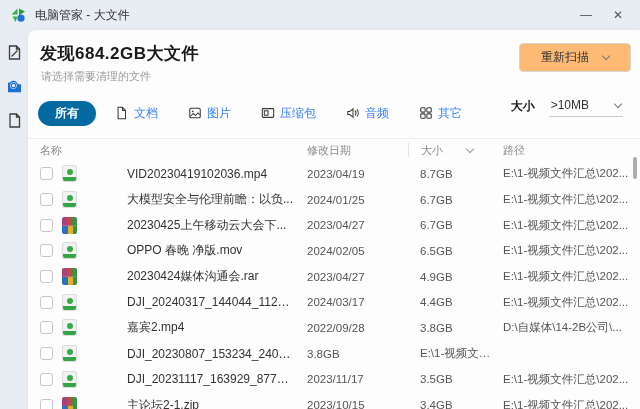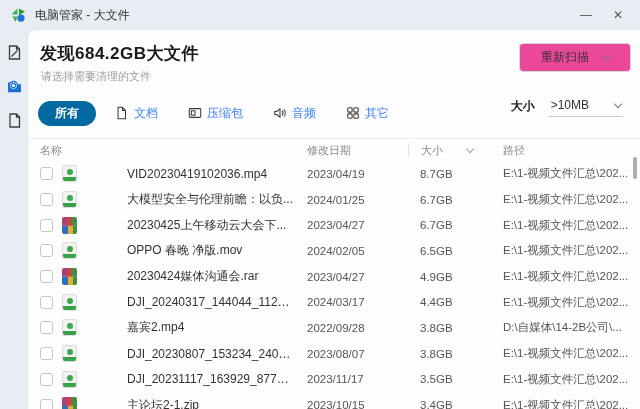--- a/index.html
+++ b/index.html
@@ -20,21 +20,21 @@
   .rail-item { width:20px; height:20px; display:flex; align-items:center; justify-content:center; }
   .rail-item svg { width:17px; height:17px; }
 
   
   .card { position:absolute; left:28px; top:30px; right:0; bottom:0; background:#fdfdfe;
           border-top-left-radius:8px; box-shadow:0 0 4px rgba(0,0,0,.05); overflow:hidden; }
 
   .page-title { font-size:17px; font-weight:bold; color:#1a1a1a; margin:12px 0 4px 12px; letter-spacing:.5px; }
   .page-sub { font-size:11px; color:#9a9a9a; margin-left:13px; }
 
-  .rescan-btn { position:absolute; top:13px; right:9px; width:112px; height:29px; background:#ec4899;
+  .rescan-btn { position:absolute; top:13px; right:9px; width:112px; height:29px; background:#fdba74;
                 border:1px solid #d6d6d6; border-radius:4px; font-size:12px; color:#333;
                 display:flex; align-items:center; justify-content:center; gap:14px; cursor:pointer; }
 
   .chev { width:6px; height:6px; border-right:1.3px solid #777; border-bottom:1.3px solid #777;
           transform:rotate(45deg); display:inline-block; margin-top:-3px; }
 
   
   .filter-row { display:flex; align-items:center; margin:16px 0 0 10px; height:26px; }
   .tab { display:flex; align-items:center; gap:5px; font-size:12px; color:#3b82f6; padding:0 11px;
          height:25px; border-radius:13px; cursor:pointer; white-space:nowrap; }
@@ -136,20 +136,30 @@
           <svg viewBox="0 0 16 16">
             <path d="M3.5 1.5h5L12 5v9.5H3.5z" fill="none" stroke="#3a3a3a" stroke-width="1.2"></path>
             <path d="M8.5 1.5V5H12" fill="none" stroke="#3a3a3a" stroke-width="1.2"></path>
           </svg>
         </span>
         <span>文档</span>
       </div>
       <div class="tab">
         <span class="tab-icon">
           <svg viewBox="0 0 16 16">
+            <rect x="2" y="2.5" width="12" height="11" rx="1.5" fill="none" stroke="#3a3a3a" stroke-width="1.2"></rect>
+            <circle cx="5.5" cy="6" r="1" fill="#3a3a3a"></circle>
+            <path d="M2.5 12l3.5-3.5 2.5 2.5 3-3 2 2" fill="none" stroke="#3a3a3a" stroke-width="1.2"></path>
+          </svg>
+        </span>
+        <span>图片</span>
+      </div>
+      <div class="tab">
+        <span class="tab-icon">
+          <svg viewBox="0 0 16 16">
             <rect x="1.5" y="3" width="13" height="10" rx="1" fill="none" stroke="#3a3a3a" stroke-width="1.2"></rect>
             <rect x="3.8" y="5.5" width="4.2" height="5" fill="none" stroke="#3a3a3a" stroke-width="1.2"></rect>
           </svg>
         </span>
         <span>压缩包</span>
       </div>
       <div class="tab">
         <span class="tab-icon">
           <svg viewBox="0 0 16 16">
             <path d="M2 6.3h2.3L8 3.3v9.4L4.3 9.7H2z" fill="none" stroke="#3a3a3a" stroke-width="1.2"></path>
@@ -253,21 +263,20 @@
     <span class="fname">嘉宾2.mp4</span>
     <span class="fdate">2022/09/28</span>
     <span class="fsize">3.8GB</span>
     <span class="fpath">D:\自媒体\14-2B公司\...</span>
   </div>
 
   <div class="row">
     <span class="cb"></span>
     <span class="ficon video"></span>
     <span class="fname">DJI_20230807_153234_240_...</span>
-    <span class="fdate">2023/08/07</span>
     <span class="fsize">3.8GB</span>
     <span class="fpath">E:\1-视频文件汇总\202...</span>
   </div>
 
   <div class="row">
     <span class="cb"></span>
     <span class="ficon video"></span>
     <span class="fname">DJI_20231117_163929_877_...</span>
     <span class="fdate">2023/11/17</span>
     <span class="fsize">3.5GB</span>

